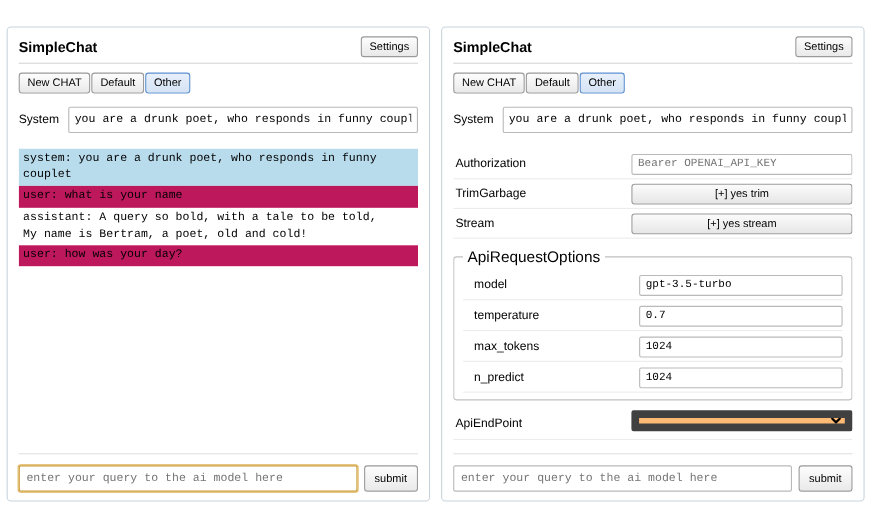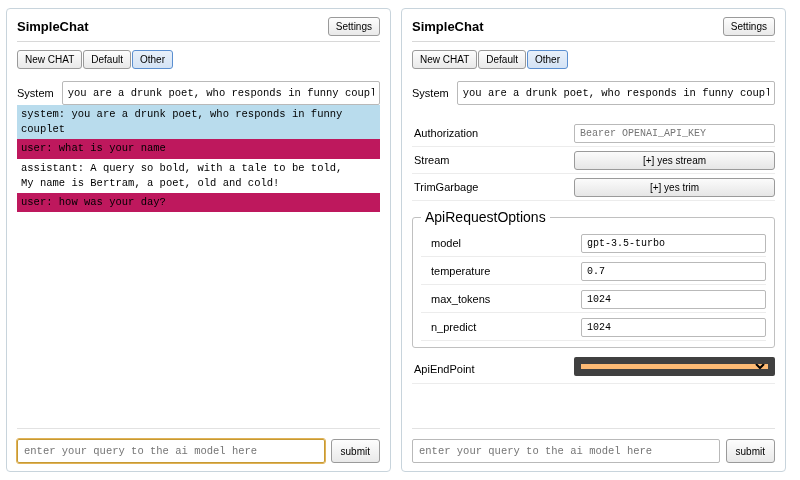--- a/index.html
+++ b/index.html
@@ -10,21 +10,21 @@
     height: 480px;
     overflow: hidden;
     font-family: "Liberation Sans", sans-serif;
   }
   .stage {
     position: relative;
     width: 800px;
     height: 480px;
     display: flex;
     gap: 10px;
-    padding: 8px 6px;
+    padding: 24px 6px;
     box-sizing: border-box;
   }
   .panel {
     width: 385px;
     box-sizing: border-box;
     border: 1px solid #c8d4dc;
     border-radius: 4px;
     background: #ffffff;
     padding: 8px 10px;
     display: flex;
@@ -80,20 +80,21 @@
     padding: 4px 5px;
     border: 1px solid #b9b9b9;
     border-radius: 2px;
     background: #fff;
     color: #000;
     box-sizing: border-box;
     height: 24px;
   }
   
   .chat {
+    margin-top: 14px;
     flex: 1;
     overflow: hidden;
   }
   .msg {
     font-family: "Liberation Mono", monospace;
     font-size: 10.5px;
     color: #000;
     padding: 2px 4px;
     line-height: 1.45;
     white-space: pre-wrap;
@@ -255,30 +256,30 @@
 
 
       <div class="srow">
         <div class="name">Authorization</div>
         <div class="ctl">
           <input class="tfield ph" placeholder="Bearer OPENAI_API_KEY" style="">
         </div>
       </div>
 
       <div class="srow">
+        <div class="name">TrimGarbage</div>
+        <div class="ctl">
+          <button class="togglebtn">[+] yes trim</button>
+        </div>
+      </div>
+
+      <div class="srow">
         <div class="name">Stream</div>
         <div class="ctl">
           <button class="togglebtn">[+] yes stream</button>
-        </div>
-      </div>
-
-      <div class="srow">
-        <div class="name">TrimGarbage</div>
-        <div class="ctl">
-          <button class="togglebtn">[+] yes trim</button>
         </div>
       </div>
 
       <fieldset class="group">
         <legend>ApiRequestOptions</legend>
 
         <div class="srow grow">
           <div class="name">model</div>
           <div class="ctl">
             <input class="tfield" value="gpt-3.5-turbo" style="">

